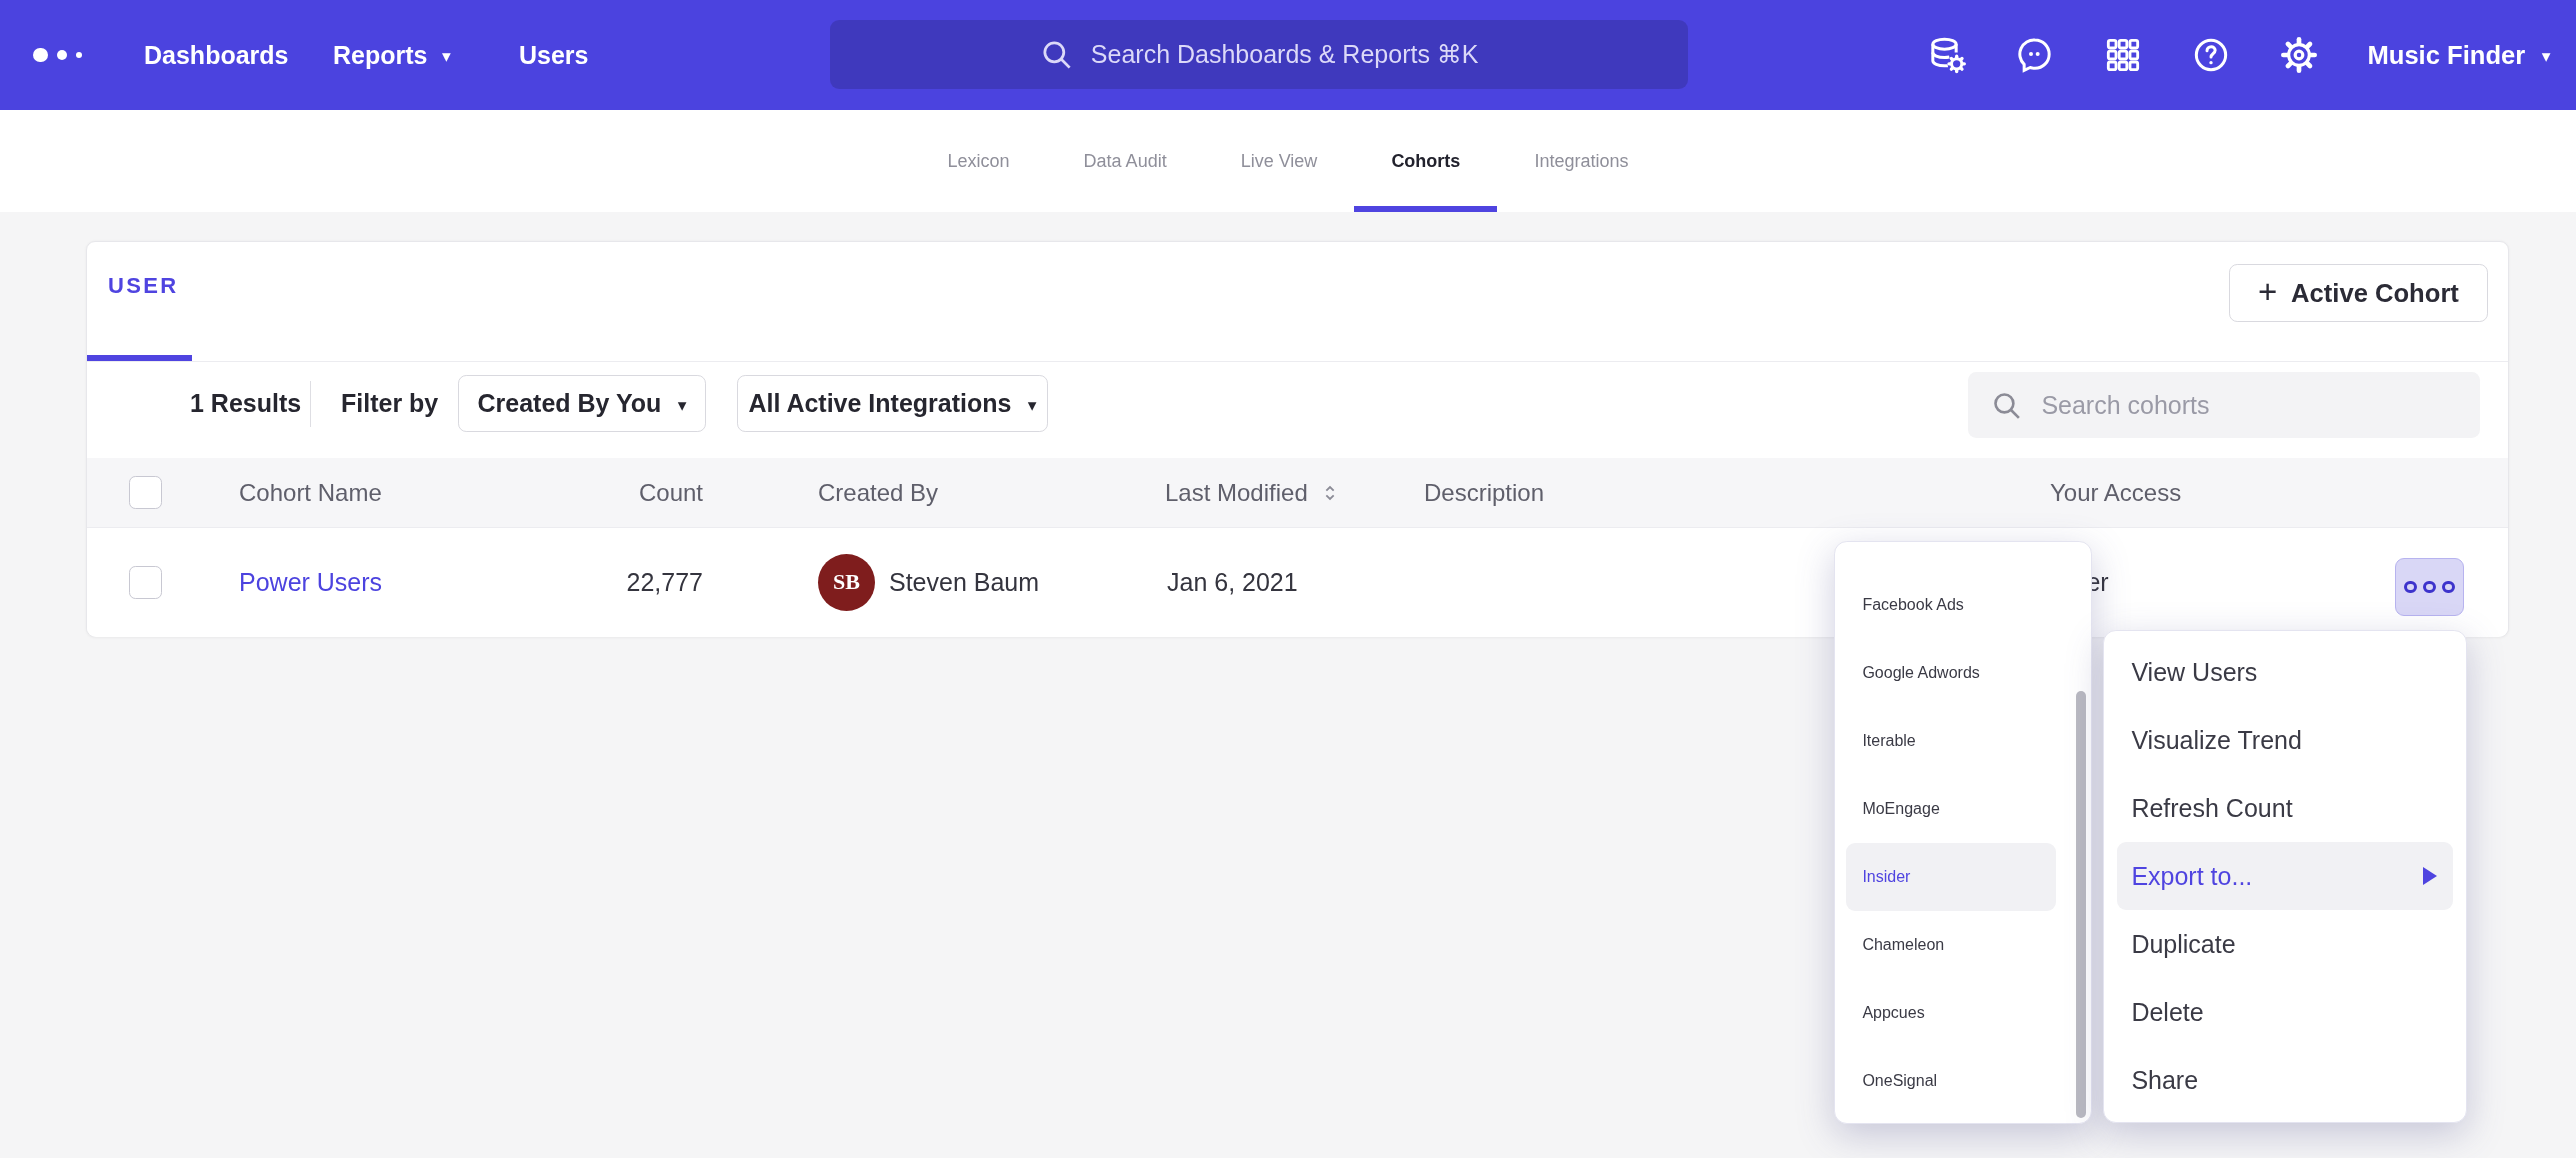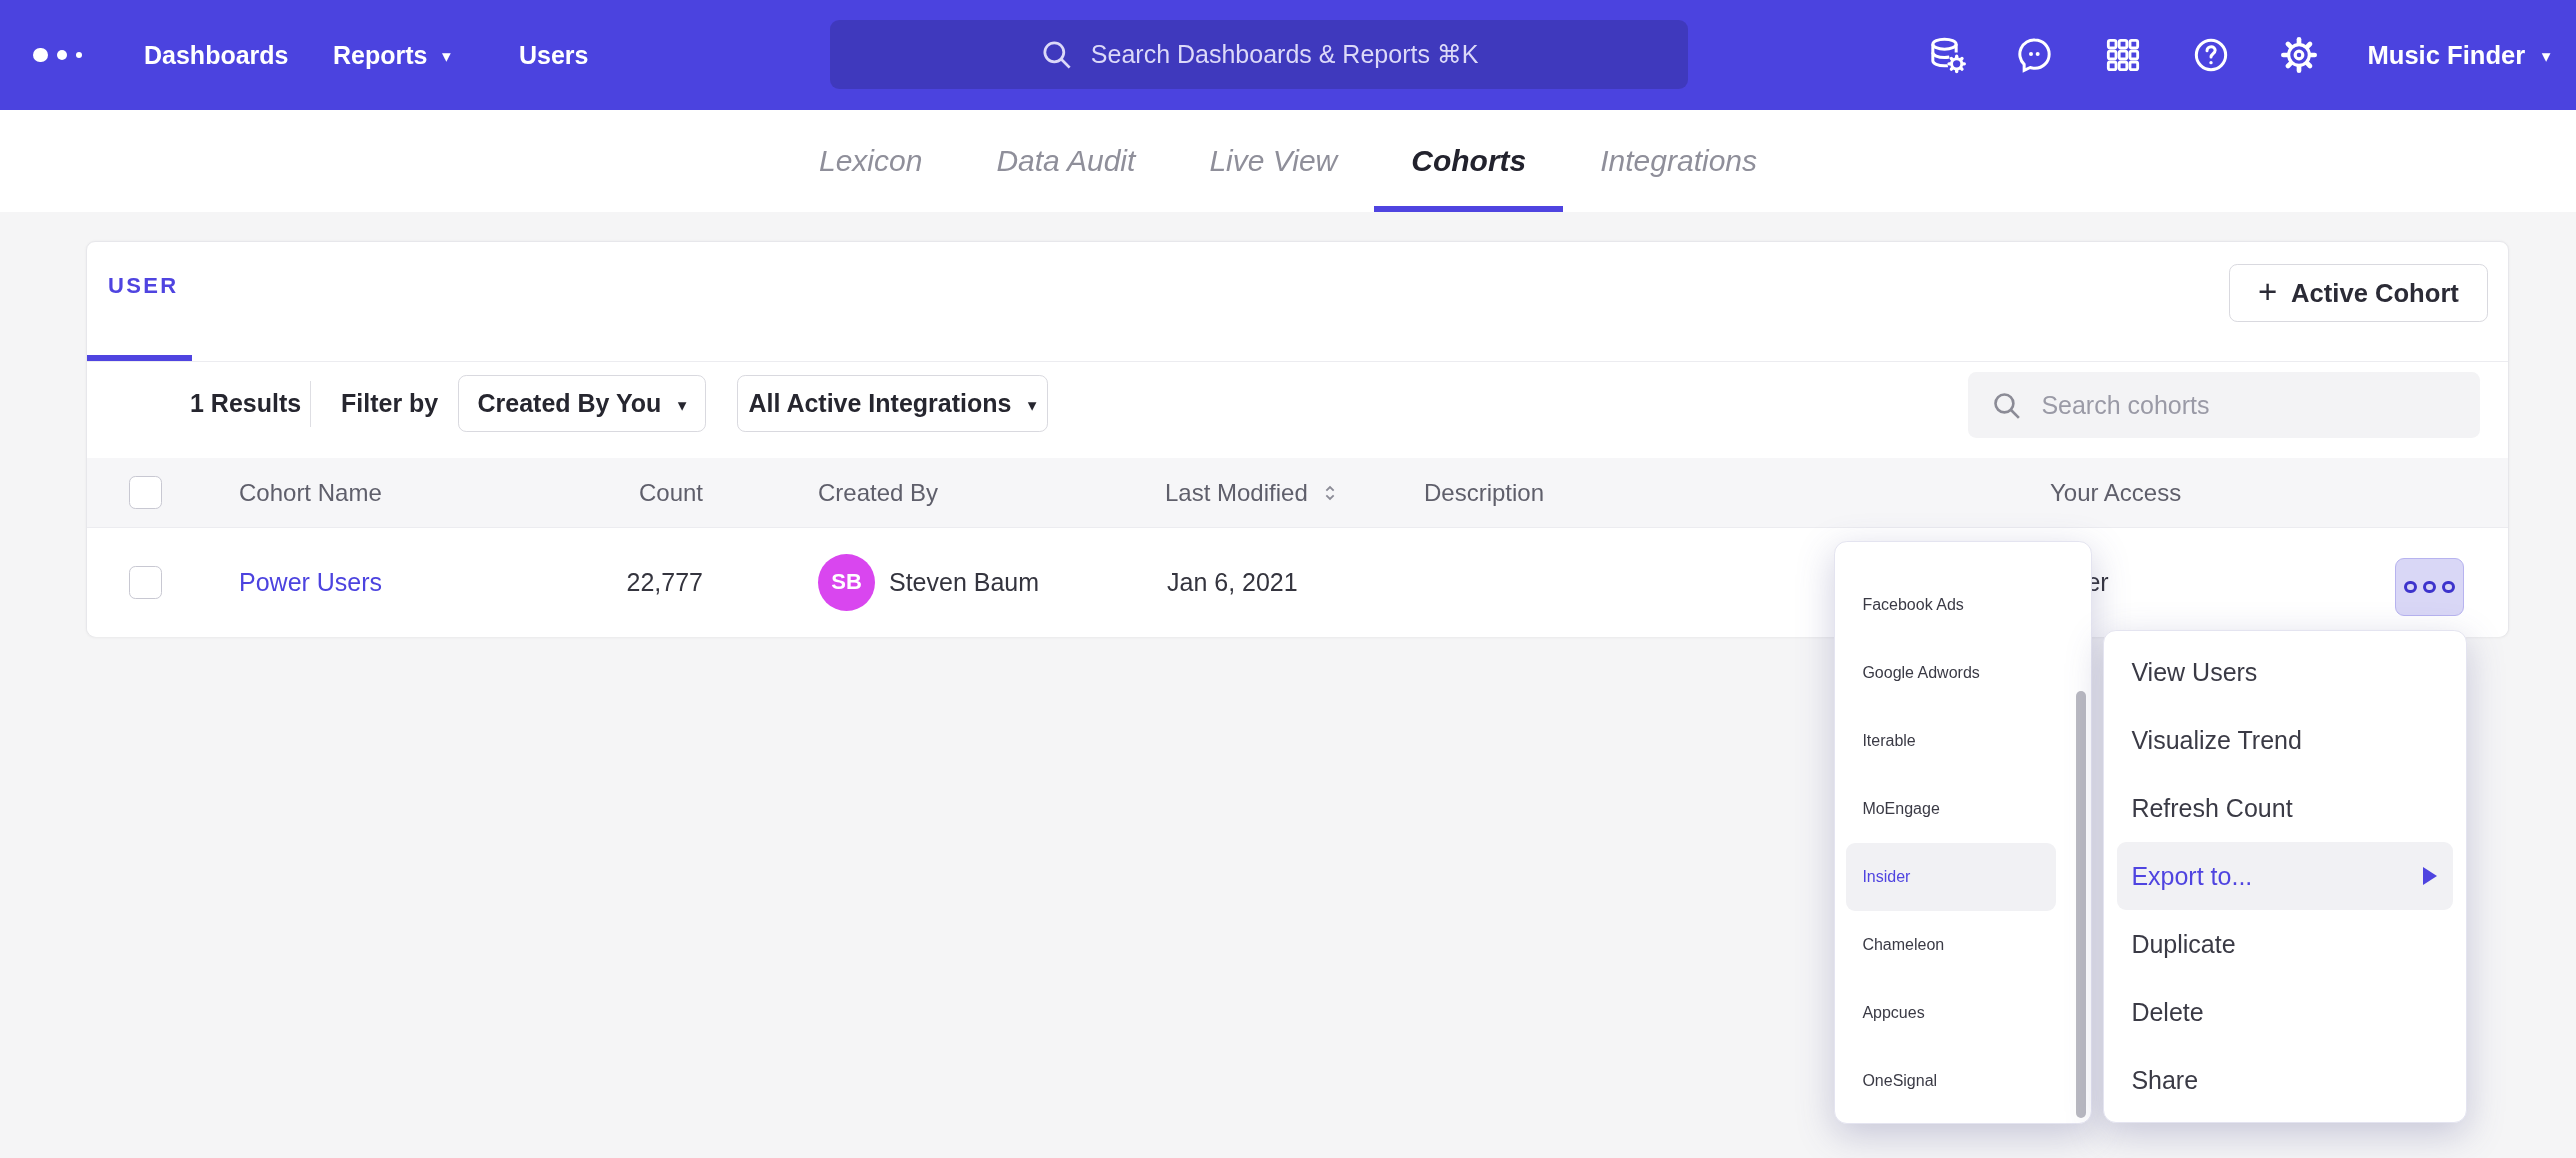--- a/index.html
+++ b/index.html
@@ -19,22 +19,22 @@
   .topbar-search { position:absolute; left:830px; top:20px; width:858px; height:69px; border-radius:9px;
                    background:rgba(0,0,0,0.15); display:flex; align-items:center; justify-content:center;
                    gap:16.4px; color:#dcd9f8; font-size:25px; cursor:pointer; }
   .topbar-right { position:absolute; right:25.6px; top:0; height:110px; display:flex; align-items:center; gap:48px; }
   .tb-icon { width:40px; height:40px; display:block; cursor:pointer; }
   .account { display:flex; align-items:center; gap:16.4px; color:#fff; font-size:25.6px; font-weight:700; cursor:pointer; }
 
   
   .tabbar { position:absolute; left:0; top:110px; width:100%; height:102px; background:#fff;
             display:flex; justify-content:center; }
-  .tab { padding:0 37px; display:flex; align-items:center; font-size:30px; color:#8f8f9a;
-         position:relative; cursor:pointer;font-style:italic; }
+  .tab { padding:0 37px; display:flex; align-items:center; font-size:18px; color:#8f8f9a;
+         position:relative; cursor:pointer; }
   .tab.active { color:#22222d; font-weight:600; }
   .tab.active::after { content:""; position:absolute; left:0; right:0; bottom:0; height:6.4px; background:#4f44e0; }
 
   
   .card { position:absolute; left:86px; top:241px; width:2423px; height:396px; background:#fff;
           border:0.9px solid #e7e7eb; border-radius:9px; box-shadow:0 0.9px 2.7px rgba(0,0,0,0.05); }
   .user-tab { position:absolute; left:21px; top:31px; font-size:22px; font-weight:700;
               letter-spacing:2.3px; color:#4f44e0; cursor:pointer; }
   .user-underline { position:absolute; left:0; top:113px; width:105px; height:6.4px; background:#4f44e0; }
   .card-divider { position:absolute; left:0; right:0; top:119px; height:0.9px; background:#ececf0; }
@@ -71,22 +71,22 @@
   .h-desc { left:1337px; } .h-access { left:1963px; }
   .sort-icon { width:22px; height:22px; }
 
   .trow { position:absolute; left:0; top:286px; width:100%; height:109px; background:#fff;
           border-radius:0 0 9px 9px; }
   .td { position:absolute; top:0; height:109px; line-height:109px; font-size:25px; color:#34343e; }
   .r-check { position:absolute; left:42px; top:38px; }
   .r-name { left:152px; color:#4c43df; cursor:pointer; }
   .r-count { left:457px; width:159px; text-align:right; }
   .avatar { position:absolute; left:731px; top:25.6px; width:57px; height:57px; border-radius:50%;
-            background:#d946ef; color:#fff; font-size:22px; font-weight:600;
-            display:flex; align-items:center; justify-content:center; }
+            background:#7f1d1d; color:#fff; font-size:22px; font-weight:600;
+            display:flex; align-items:center; justify-content:center;font-family:Liberation Serif, serif; }
   .r-created { left:802px; } .r-modified { left:1080px; } .r-desc { left:1337px; } .r-access { left:1948px; }
   .row-menu-btn { position:absolute; left:2308px; top:30px; width:69px; height:58px; background:#d9d7f6;
                   border:1.8px solid #b7b3ef; border-radius:9px; display:flex; align-items:center;
                   justify-content:center; gap:6.4px; cursor:pointer; }
   .row-menu-btn .dot { width:12.8px; height:12.8px; border:3.2px solid #3d33cc; border-radius:50%; }
 
   
   .menu { position:absolute; background:#fff; border:0.9px solid #e4e4f0; border-radius:12.8px;
           box-shadow:0 11px 37px rgba(80,80,140,0.28); }
   .menu1 { left:1834px; top:541px; width:258px; height:583px; overflow:hidden; z-index:30; }

